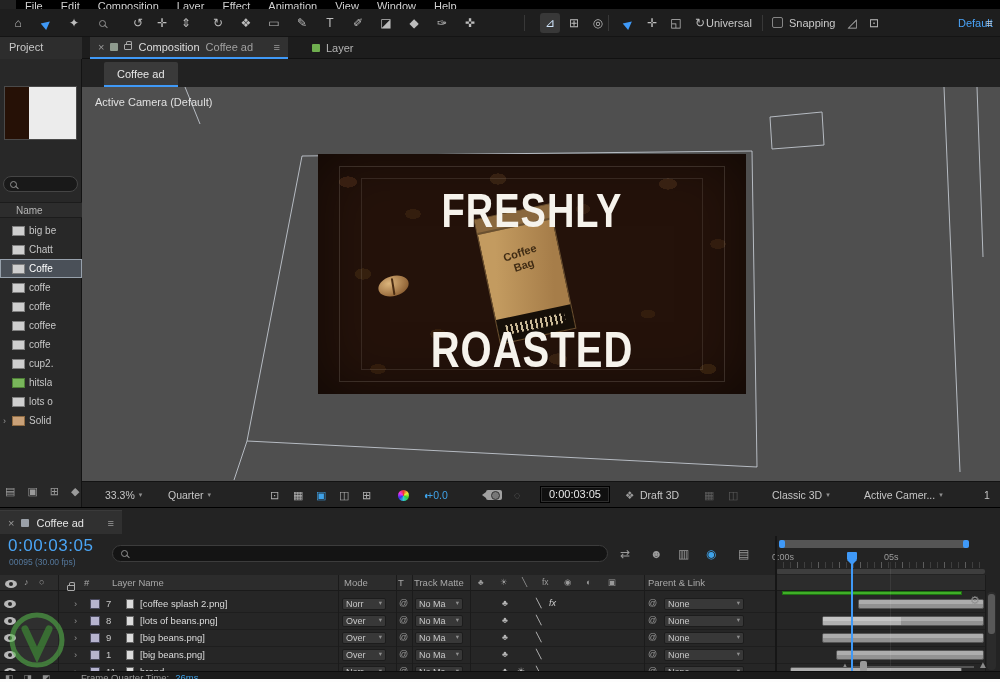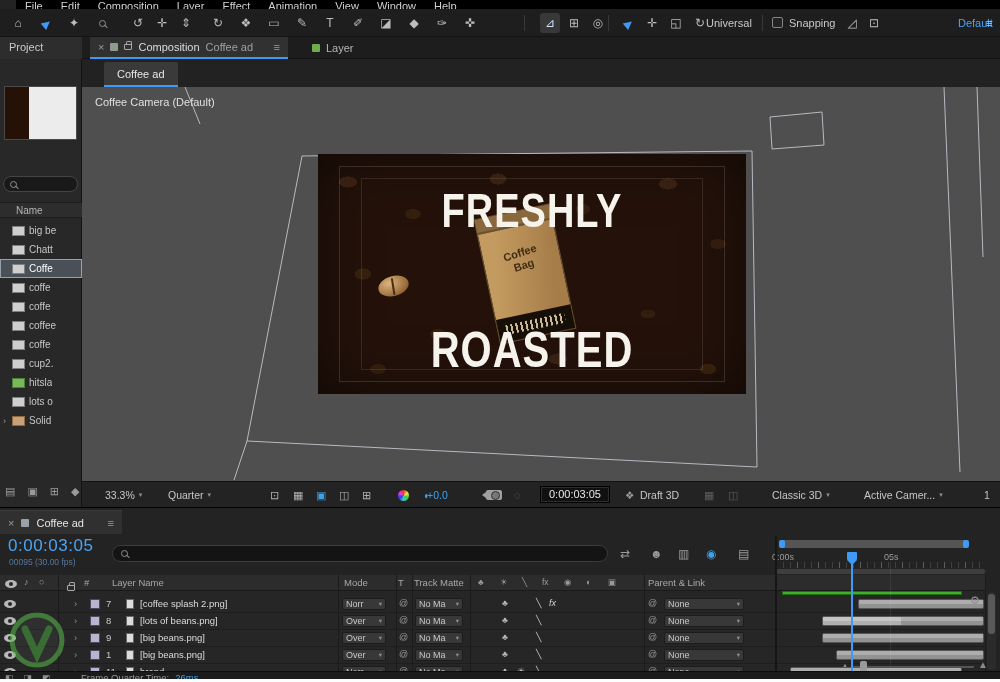--- a/index.html
+++ b/index.html
@@ -135,21 +135,21 @@
   .i-search{display:inline-block;width:7px;height:7px;border:1px solid #8f8f8f;border-radius:50%;position:relative;flex:none}
   .i-search::after{content:"";position:absolute;width:4px;height:1px;background:#8f8f8f;transform:rotate(45deg);right:-3px;bottom:-1px}
   .i-page{display:inline-block;width:8px;height:10px;background:#dcdcdc;border:1px solid #666}
   .chip2{display:inline-block;width:10px;height:10px;background:#b6b4cf;border:1px solid #4a4a5e}
   .c-eye{position:absolute;left:4px;top:4px}
   .c-exp{position:absolute;left:74px;top:2px;color:#909090}
   .c-chip{position:absolute;left:90px;top:3px}
   .c-num{position:absolute;left:106px;top:2px;color:#c8c8c8}
   .c-page{position:absolute;left:126px;top:3px}
   .c-name{position:absolute;left:140px;top:2px;color:#dcdcdc;white-space:nowrap}
-  .ddx{position:absolute;top:2px;height:12px;background:#383838;border:1px solid #1c1c1c;border-radius:2px;display:flex;align-items:center;justify-content:space-between;padding:0 3px;font-size:9px;color:#c8c8c8}
+  .ddx{position:absolute;top:2px;height:12px;background:#383838;border:1px solid #1c1c1c;border-radius:2px;display:flex;align-items:flex-start;justify-content:space-between;padding:0 3px;font-size:9px;color:#c8c8c8}
   .ddx .caret{font-size:6.5px;margin-left:2px}
   .c-mode{left:342px;width:44px}
   .c-matte{left:415px;width:48px}
   .c-parent{left:664px;width:80px}
   .c-pw1{position:absolute;left:399px;top:2px;color:#9a9a9a;font-size:9px}
   .c-pw2{position:absolute;left:648px;top:2px;color:#9a9a9a;font-size:9px}
   .c-shy{position:absolute;left:502px;top:2px;color:#b5b5b5;font-size:9px}
   .c-sun{position:absolute;left:517px;top:2px;color:#b5b5b5;font-size:9px}
   .c-q{position:absolute;left:536px;top:2px;color:#c5c5c5;font-size:9px}
   .c-fx{position:absolute;left:549px;top:2px;color:#d0d0d0;font-style:italic;font-size:9px}
@@ -329,21 +329,21 @@
     <svg id="wire" width="918" height="393">
       <g fill="none" stroke="#d8dfe8" stroke-width="1" opacity="0.75">
         <polygon points="220,69 670,64 675,380 165,354"></polygon>
         <polygon points="688,30 740,25 742,58 690,62"></polygon>
         <line x1="103" y1="0" x2="118" y2="37"></line>
         <line x1="862" y1="0" x2="878" y2="385"></line>
         <line x1="895" y1="0" x2="901" y2="170"></line>
         <line x1="165" y1="354" x2="152" y2="393"></line>
       </g>
     </svg>
-    <span class="cam-label">Coffee Camera (Default)</span>
+    <span class="cam-label">Active Camera (Default)</span>
     <div class="ad">
       <div class="beans"></div>
       <div class="guide outer"></div>
       <div class="guide inner"></div>
       <div class="ad-top">FRESHLY</div>
       <div class="bag">
         <div class="bag-top"></div>
         <div class="bag-label">Coffee
 Bag</div>
         <div class="bag-bottom"></div>

